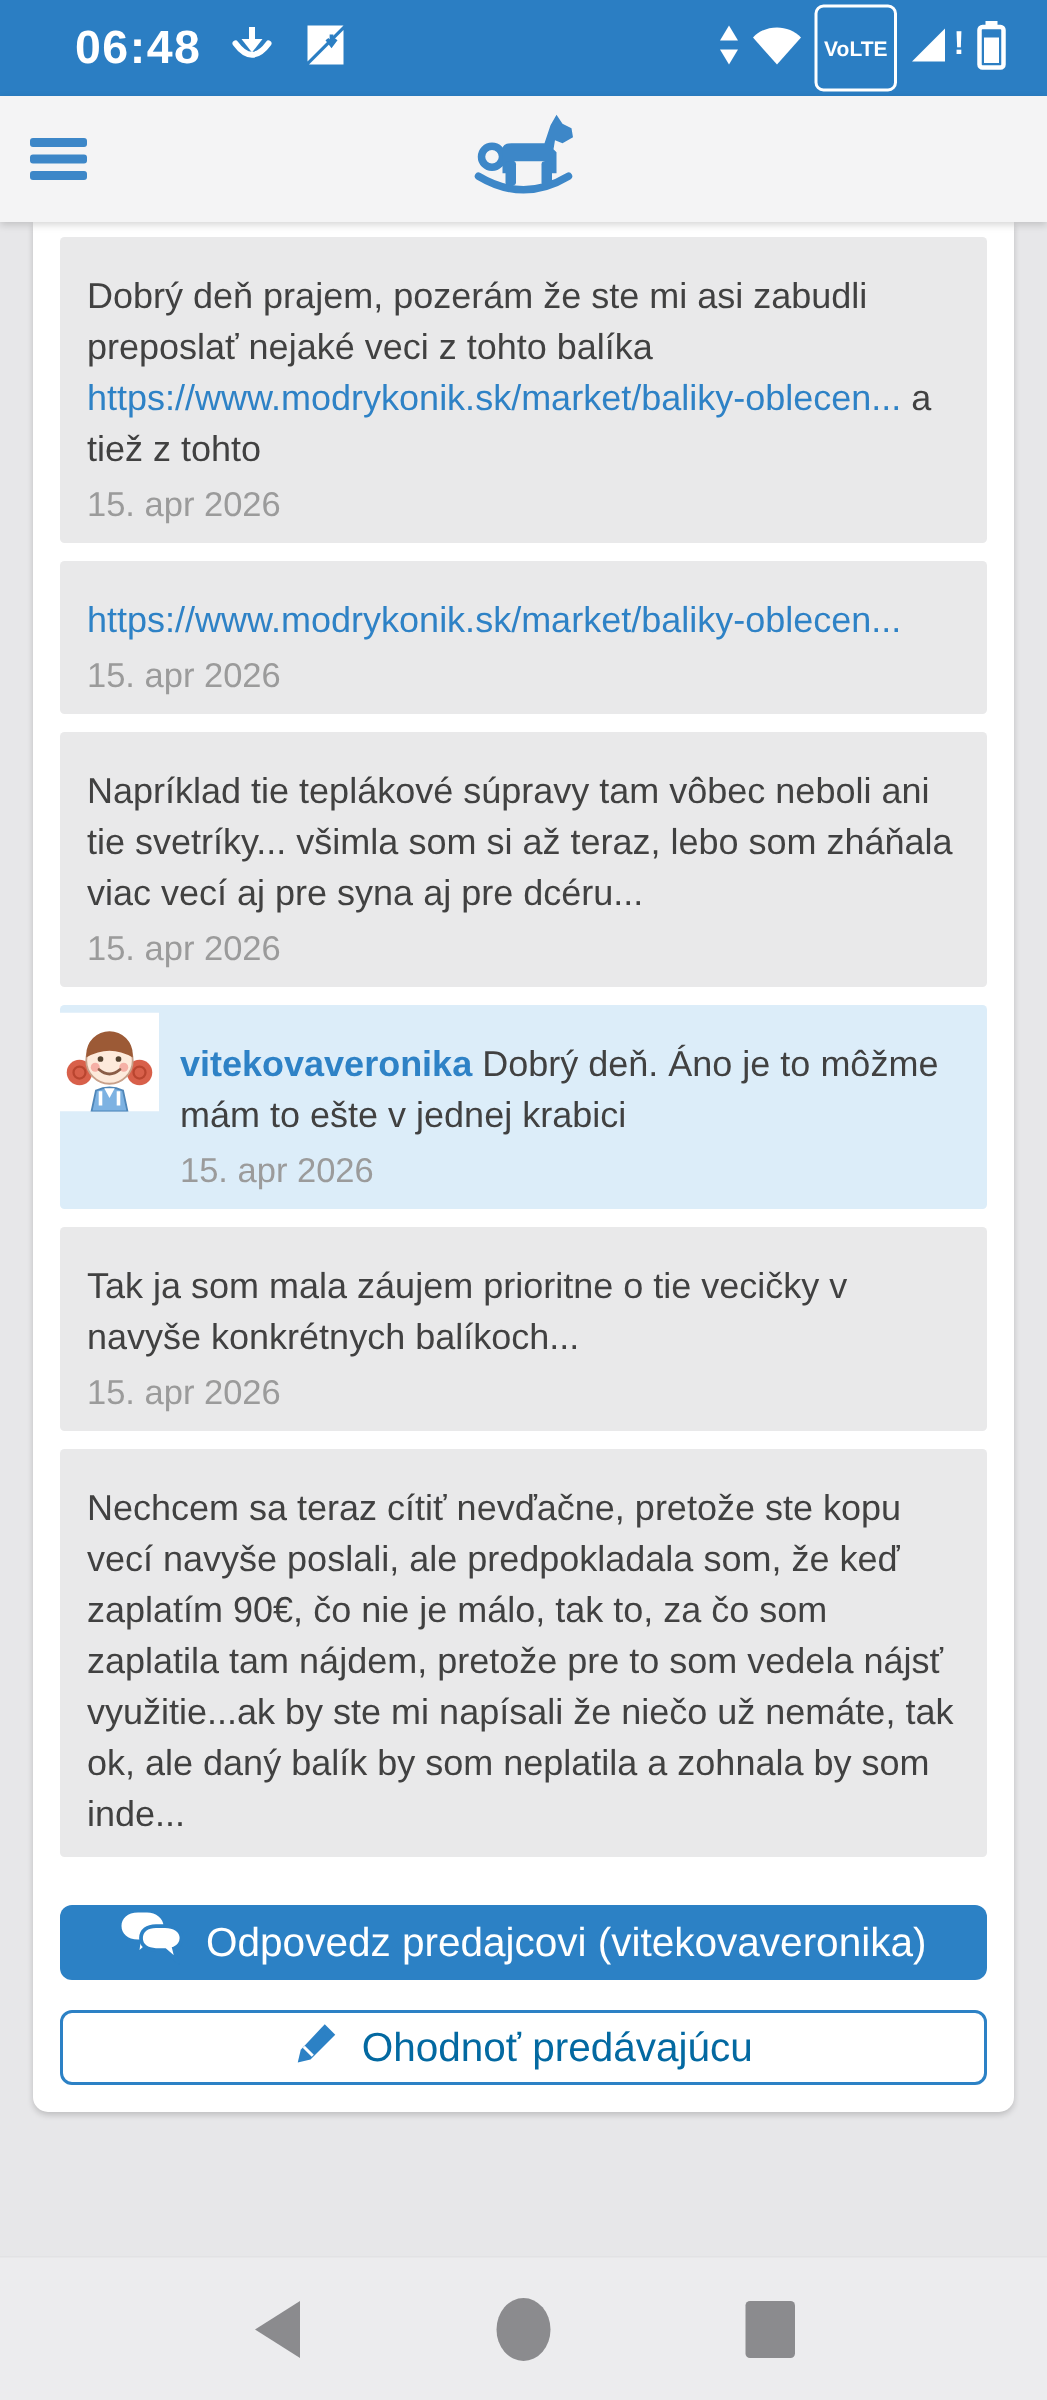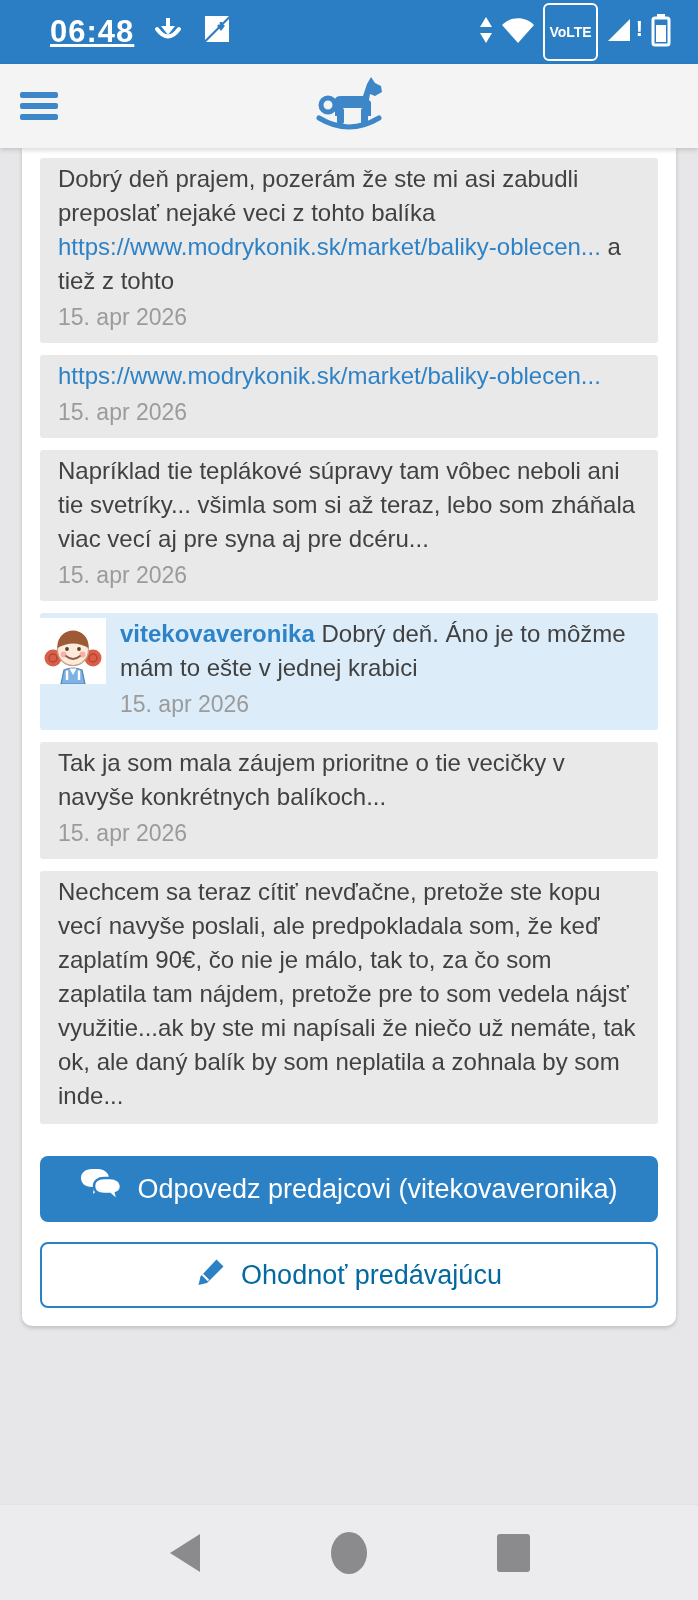--- a/index.html
+++ b/index.html
@@ -8,21 +8,21 @@
     font-family:"Liberation Sans","DejaVu Sans",sans-serif;
     background:#e7e7e9;
     display:flex;flex-direction:column;
     overflow:hidden;
   }
   
   .statusbar{
     flex:none;height:64px;background:#2b7ec3;color:#fff;
     display:flex;align-items:center;padding:0 26px 0 50px;box-sizing:border-box;
   }
-  .sb-left{display:flex;align-items:flex-start;gap:18px;text-decoration:underline;}
+  .sb-left{display:flex;align-items:center;gap:18px;}
   .sb-time{font-size:31px;font-weight:bold;letter-spacing:1px;}
   .sb-right{margin-left:auto;display:flex;align-items:center;gap:7px;}
   .volte-badge{
     border:2px solid #fff;border-radius:6px;font-size:14px;font-weight:bold;
     padding:20px 4px;line-height:1;letter-spacing:0;
   }
   .sig-alert{font-size:22px;font-weight:bold;margin-left:-4px;transform:translateY(-3px);}
   
   .appheader{
     flex:none;height:84px;background:#f4f4f5;position:relative;z-index:3;
@@ -32,32 +32,32 @@
   .hamburger{margin-left:20px;width:38px;cursor:pointer;}
   .hamburger div{height:6px;background:#3d87c8;border-radius:2px;margin:5px 0;}
   .logo{position:absolute;left:50%;top:50%;transform:translate(-50%,-50%);}
   
   .content{flex:1;overflow:hidden;}
   .card{
     margin:0 22px;background:#fff;border-radius:0 0 10px 10px;
     padding:10px 18px 18px;box-shadow:0 2px 4px rgba(0,0,0,.18);
   }
   .bubble{
-    background:#e9e9ea;border-radius:3px;padding:4px 18px 11px;margin-bottom:12px;
+    background:#e9e9ea;border-radius:3px;padding:23px 18px 11px;margin-bottom:12px;
     font-size:24px;line-height:34px;color:#414141;
   }
   .bubble.seller{background:#dcedf9;position:relative;padding-left:80px;min-height:84px;box-sizing:border-box;}
   .avatar{position:absolute;left:0;top:5px;width:66px;height:66px;display:block;}
   .link{color:#2e82c6;cursor:pointer;}
   .sender{color:#2e82c6;font-weight:bold;cursor:pointer;}
   .date{color:#9b9b9b;font-size:23px;line-height:30px;margin-top:4px;}
   
   .btn{
     display:flex;align-items:center;justify-content:center;gap:15px;
-    height:66px;border-radius:8px;font-size:27px;box-sizing:border-box;cursor:pointer;
+    height:50px;border-radius:8px;font-size:27px;box-sizing:border-box;cursor:pointer;
   }
   .btn-reply{background:#2c81c5;color:#fff;margin-top:32px;}
   .btn-rate{background:#fff;border:2px solid #2c81c5;color:#0369a1;margin-top:20px;}
   
   .navbar{
     flex:none;height:95px;background:#ececee;border-top:1px solid rgba(0,0,0,.04);
     display:flex;align-items:center;justify-content:center;gap:124px;
   }
   .nav-hit{width:40px;height:46px;display:flex;align-items:center;justify-content:center;cursor:pointer;}
   .nav-back{width:0;height:0;border-top:19px solid transparent;border-bottom:19px solid transparent;border-right:30px solid #8b8b8e;}

